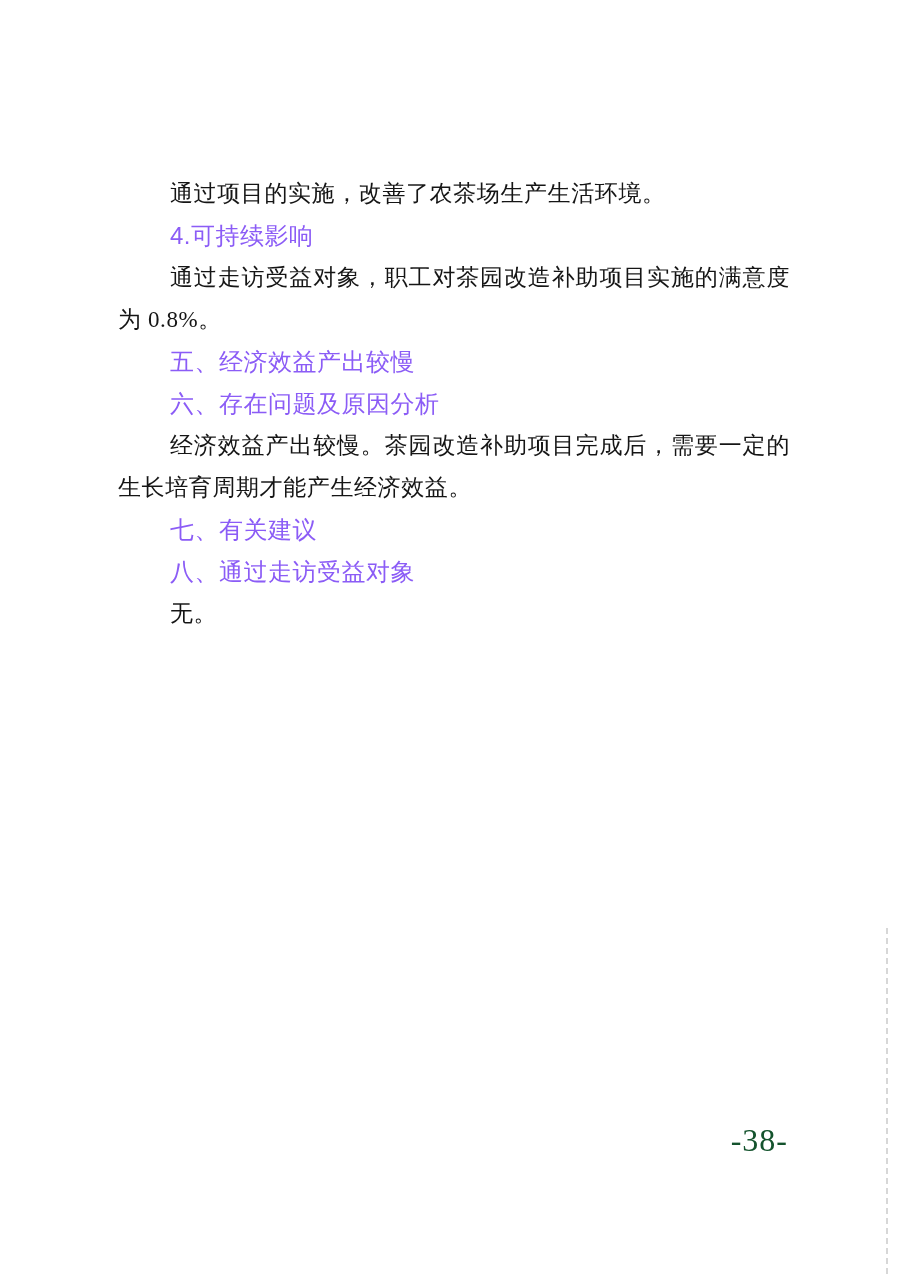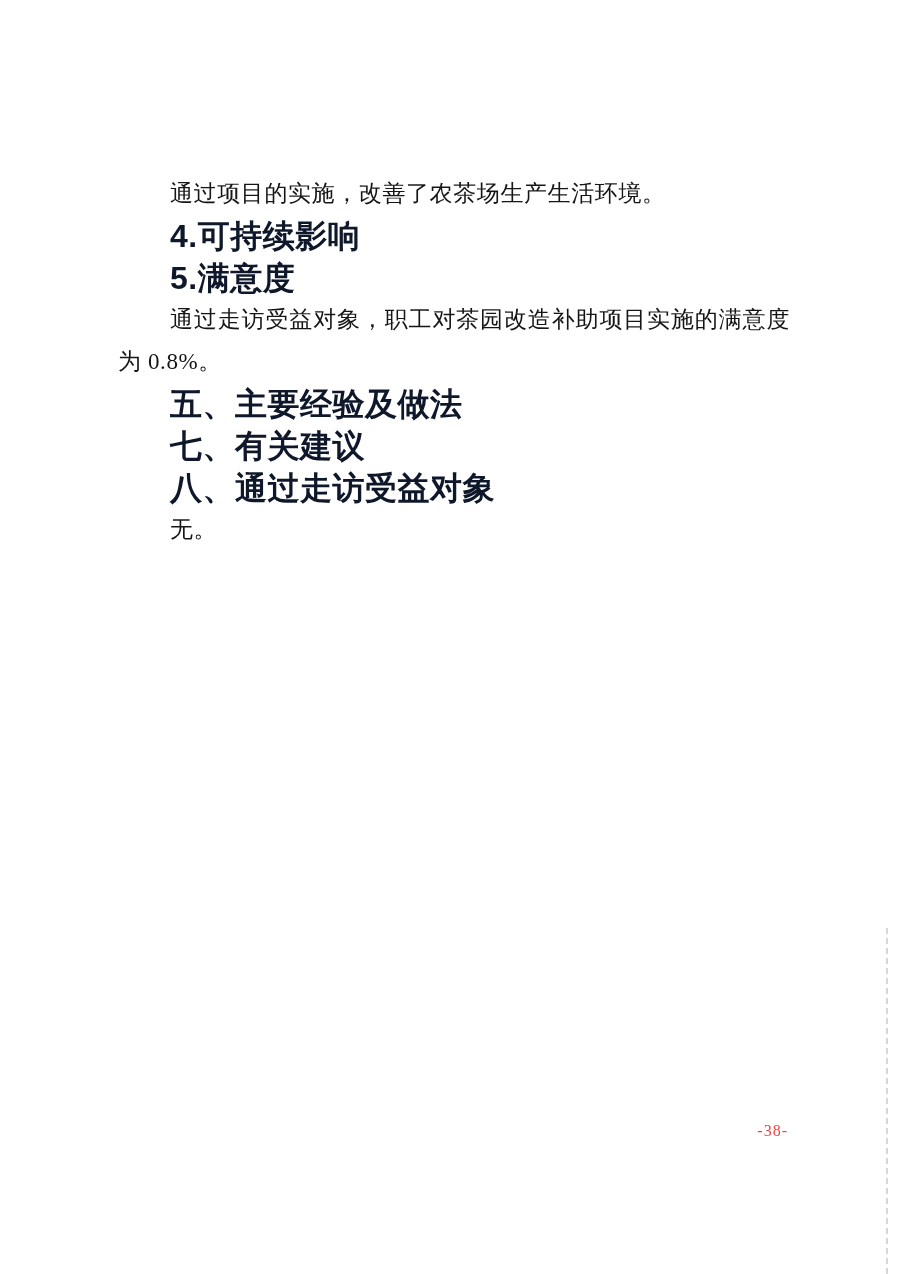--- a/index.html
+++ b/index.html
@@ -35,56 +35,57 @@
     margin: 0;
     text-indent: 52px;
     text-align: justify;
     text-justify: inter-ideograph;
   }
   .para:last-of-type { text-align: left; }
   .heading {
     margin: 0;
     text-indent: 52px;
     font-family: "Liberation Sans", "DejaVu Sans", sans-serif;
-    font-weight: 700;
-    font-size: 32px;
+    font-weight: 400;
+    font-size: 24px;
     line-height: 42px;
     letter-spacing: 0.5px;
-    color: #0f172a;
+    color: #8b5cf6;
   }
   .page-number {
     position: absolute;
     top: 1122px;
     right: 112px;
-    font-size: 16px;
+    font-size: 32px;
     letter-spacing: 1px;
     font-family: "Liberation Serif", "DejaVu Serif", serif;
-    color: #ef4444;
+    color: #14532d;
   }
   .scan-artifact-line {
     position: absolute;
     left: 886px;
     top: 928px;
     height: 346px;
     width: 0;
     border-left: 2px dashed #c3c3c3;
     opacity: 0.65;
   }
 </style>
 </head>
 <body>
 
 <div class="page">
 
   <div class="content">
     <p class="para">通过项目的实施，改善了农茶场生产生活环境。</p>
     <p class="heading">4.可持续影响</p>
-    <p class="heading">5.满意度</p>
     <p class="para">通过走访受益对象，职工对茶园改造补助项目实施的满意度为 0.8%。</p>
-    <p class="heading">五、主要经验及做法</p>
+    <p class="heading">五、经济效益产出较慢</p>
+    <p class="heading">六、存在问题及原因分析</p>
+    <p class="para">经济效益产出较慢。茶园改造补助项目完成后，需要一定的生长培育周期才能产生经济效益。</p>
     <p class="heading">七、有关建议</p>
     <p class="heading">八、通过走访受益对象</p>
     <p class="para">无。</p>
   </div>
 
   <div class="page-number">-38-</div>
 
   <div class="scan-artifact-line"></div>
 
 </div>

